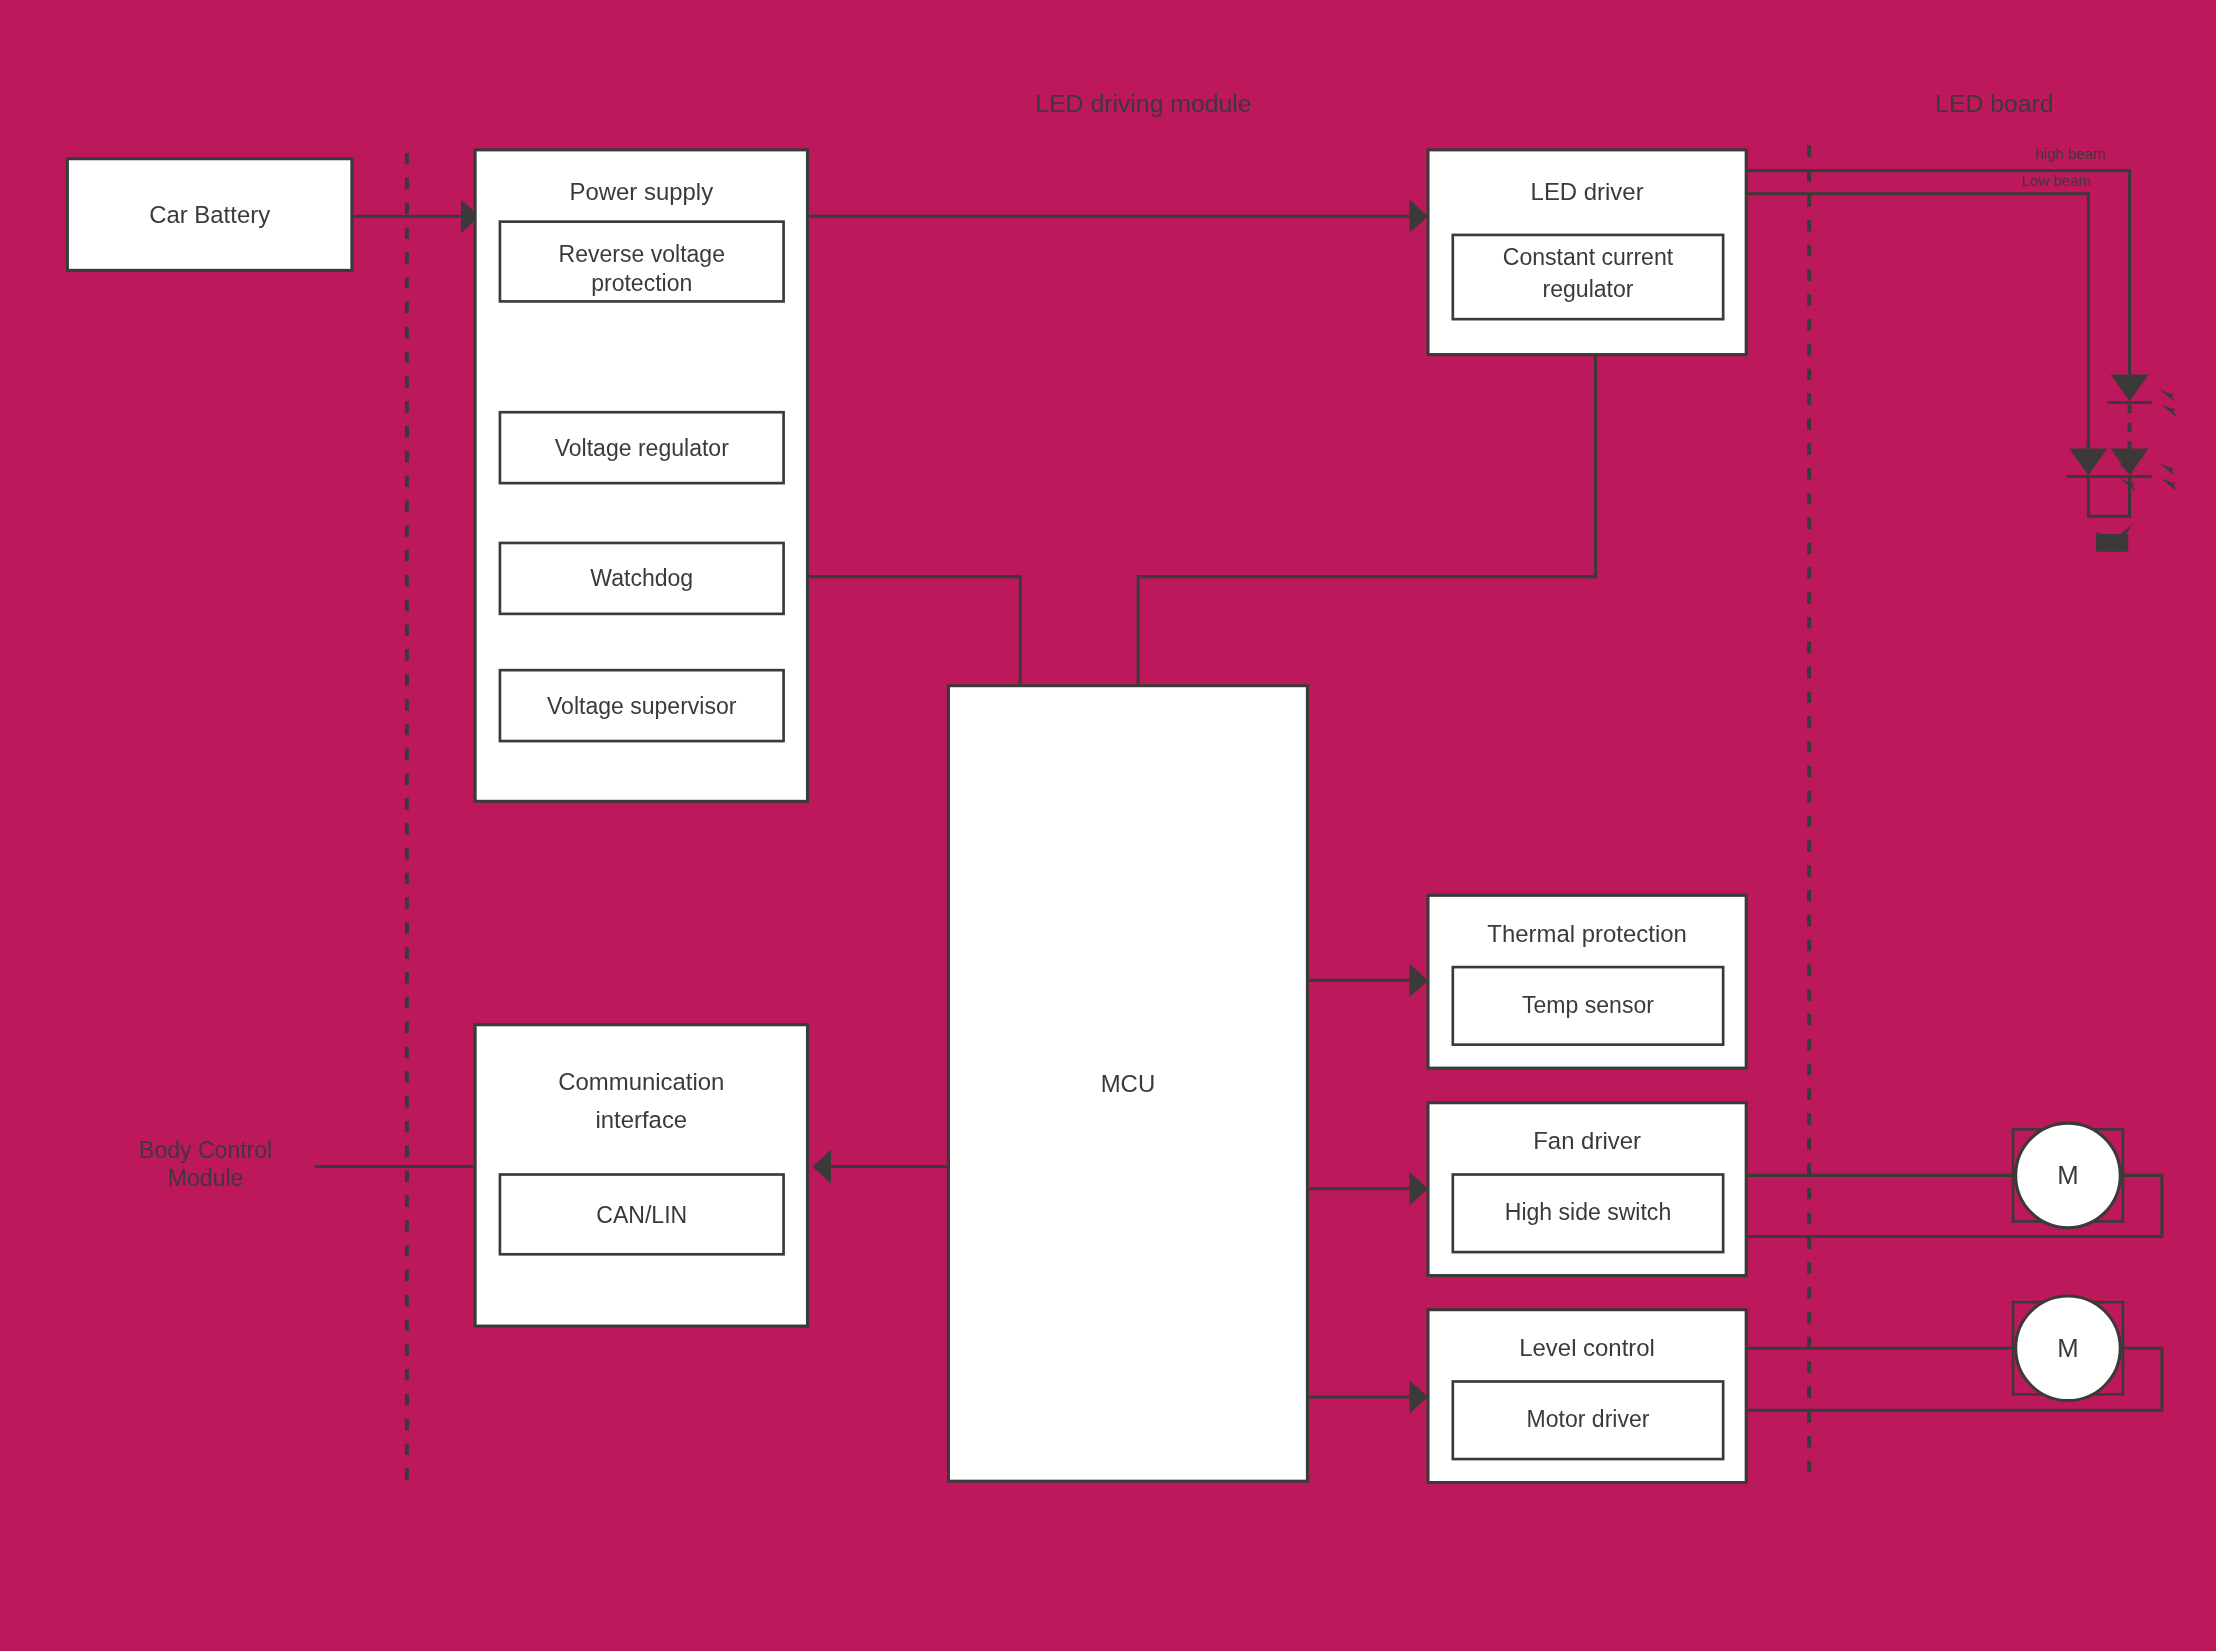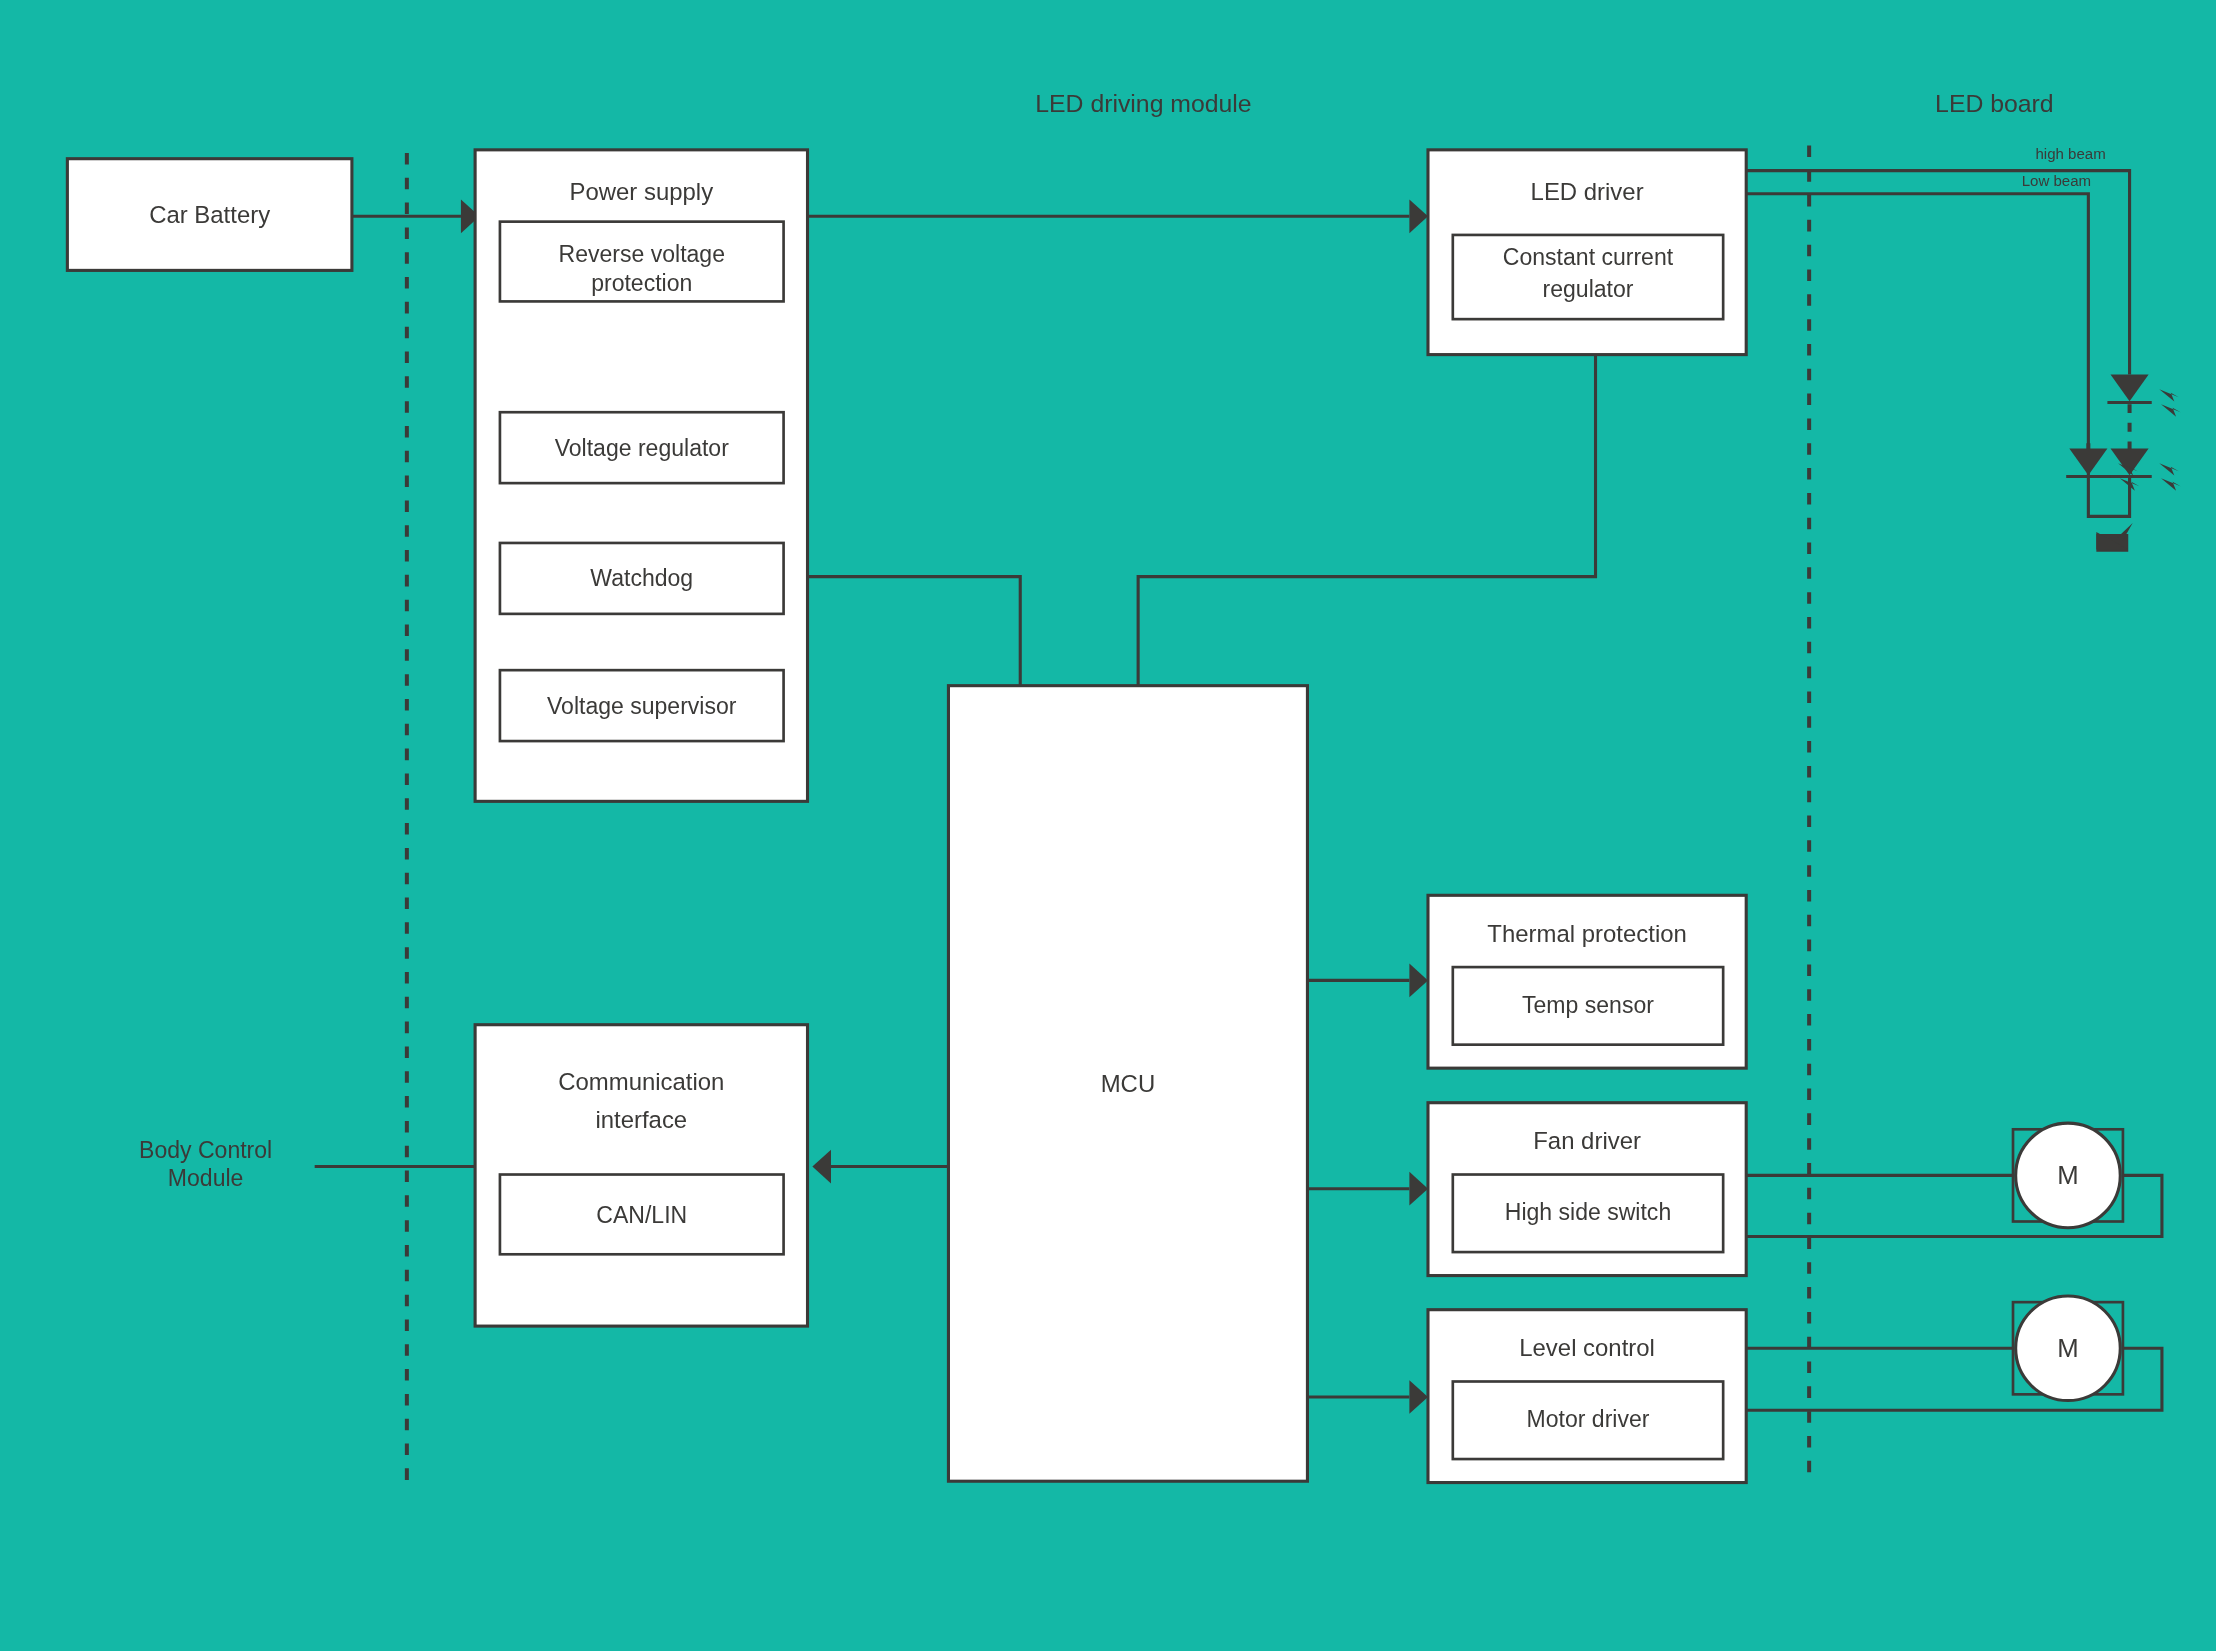--- a/index.html
+++ b/index.html
@@ -4,21 +4,21 @@
 <style>
   html, body {
     margin: 0;
     padding: 0;
     background: #ffffff;
   }
   #stage {
     position: relative;
     width: 2216px;
     height: 1651px;
-    background: #14b8a6;
+    background: #be185d;
     font-family: "Liberation Sans", sans-serif;
   }
   svg#diagram {
     position: absolute;
     top: 0; left: 0;
     width: 2216px;
     height: 1651px;
   }
   .box {
     fill: #ffffff;

